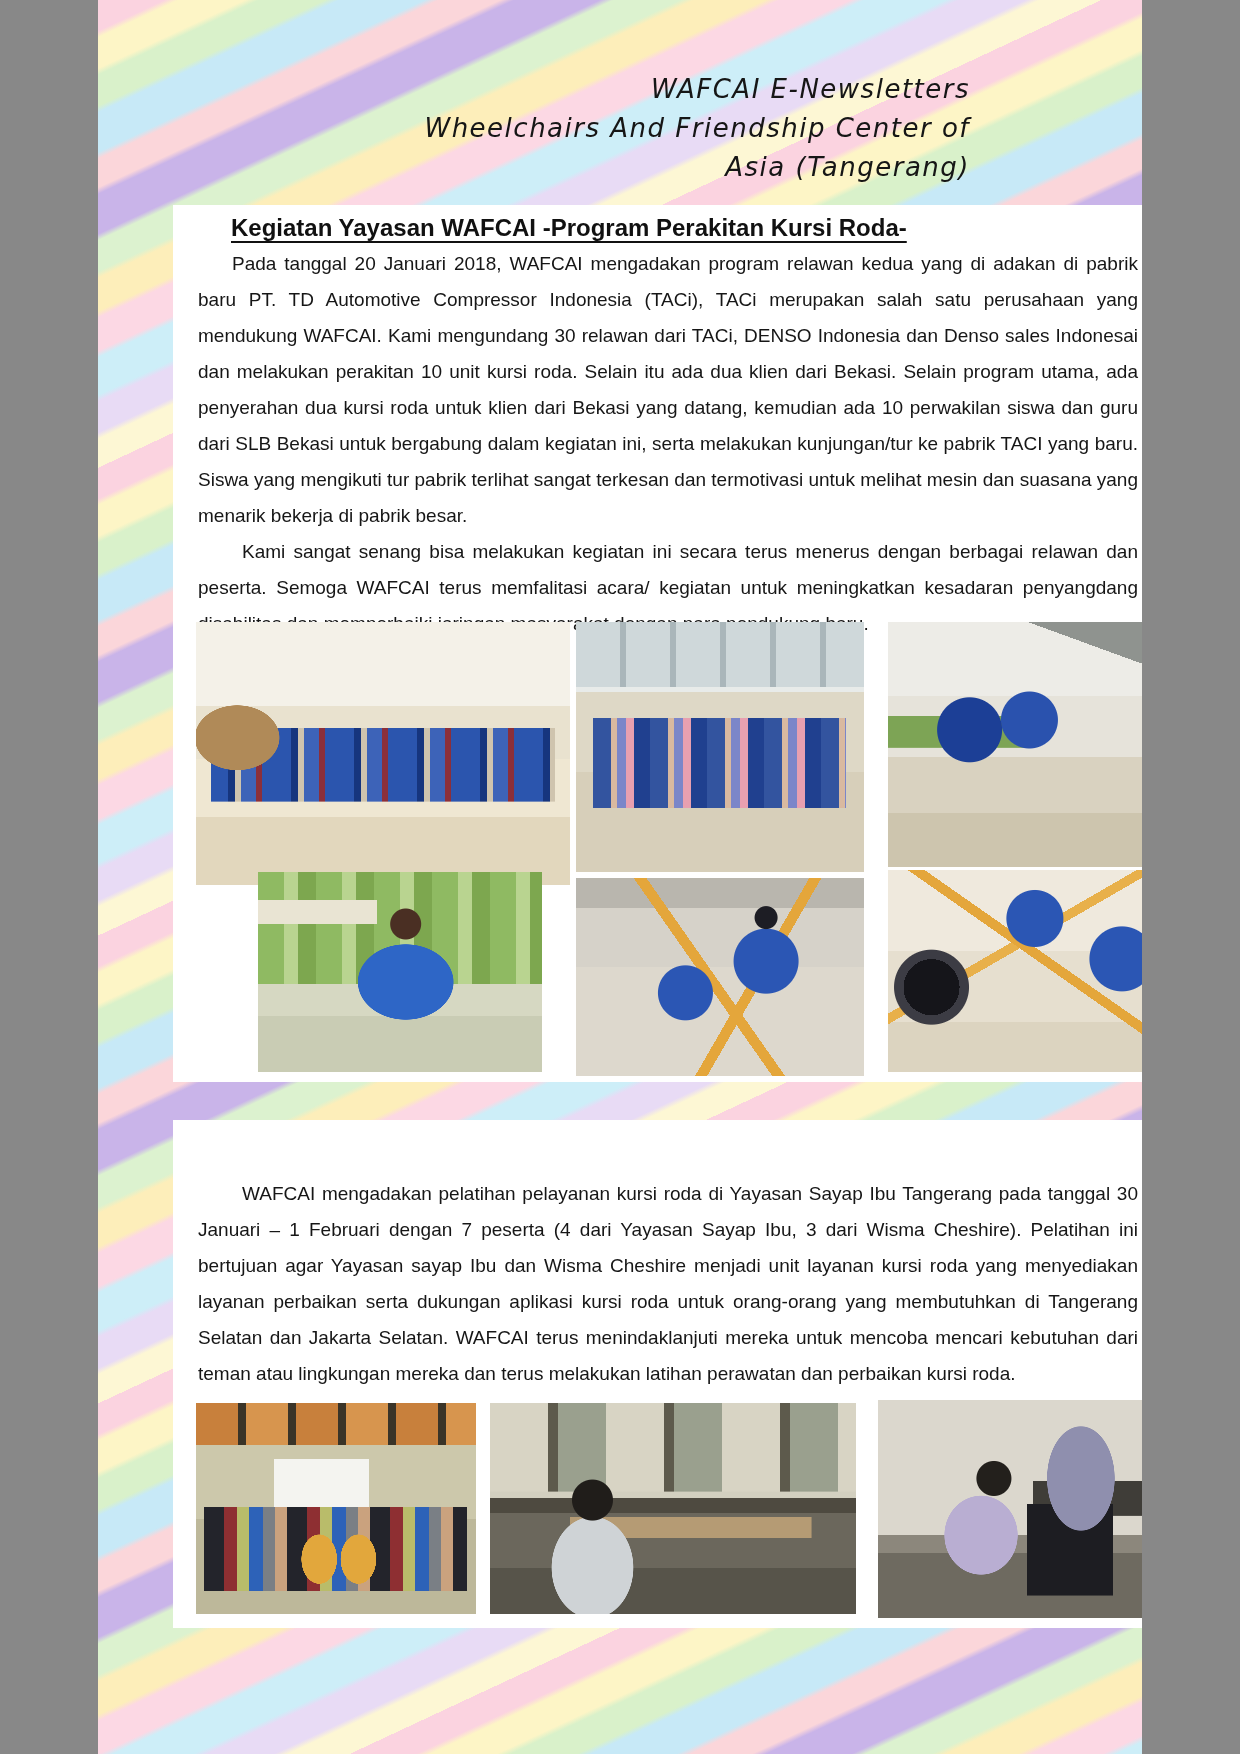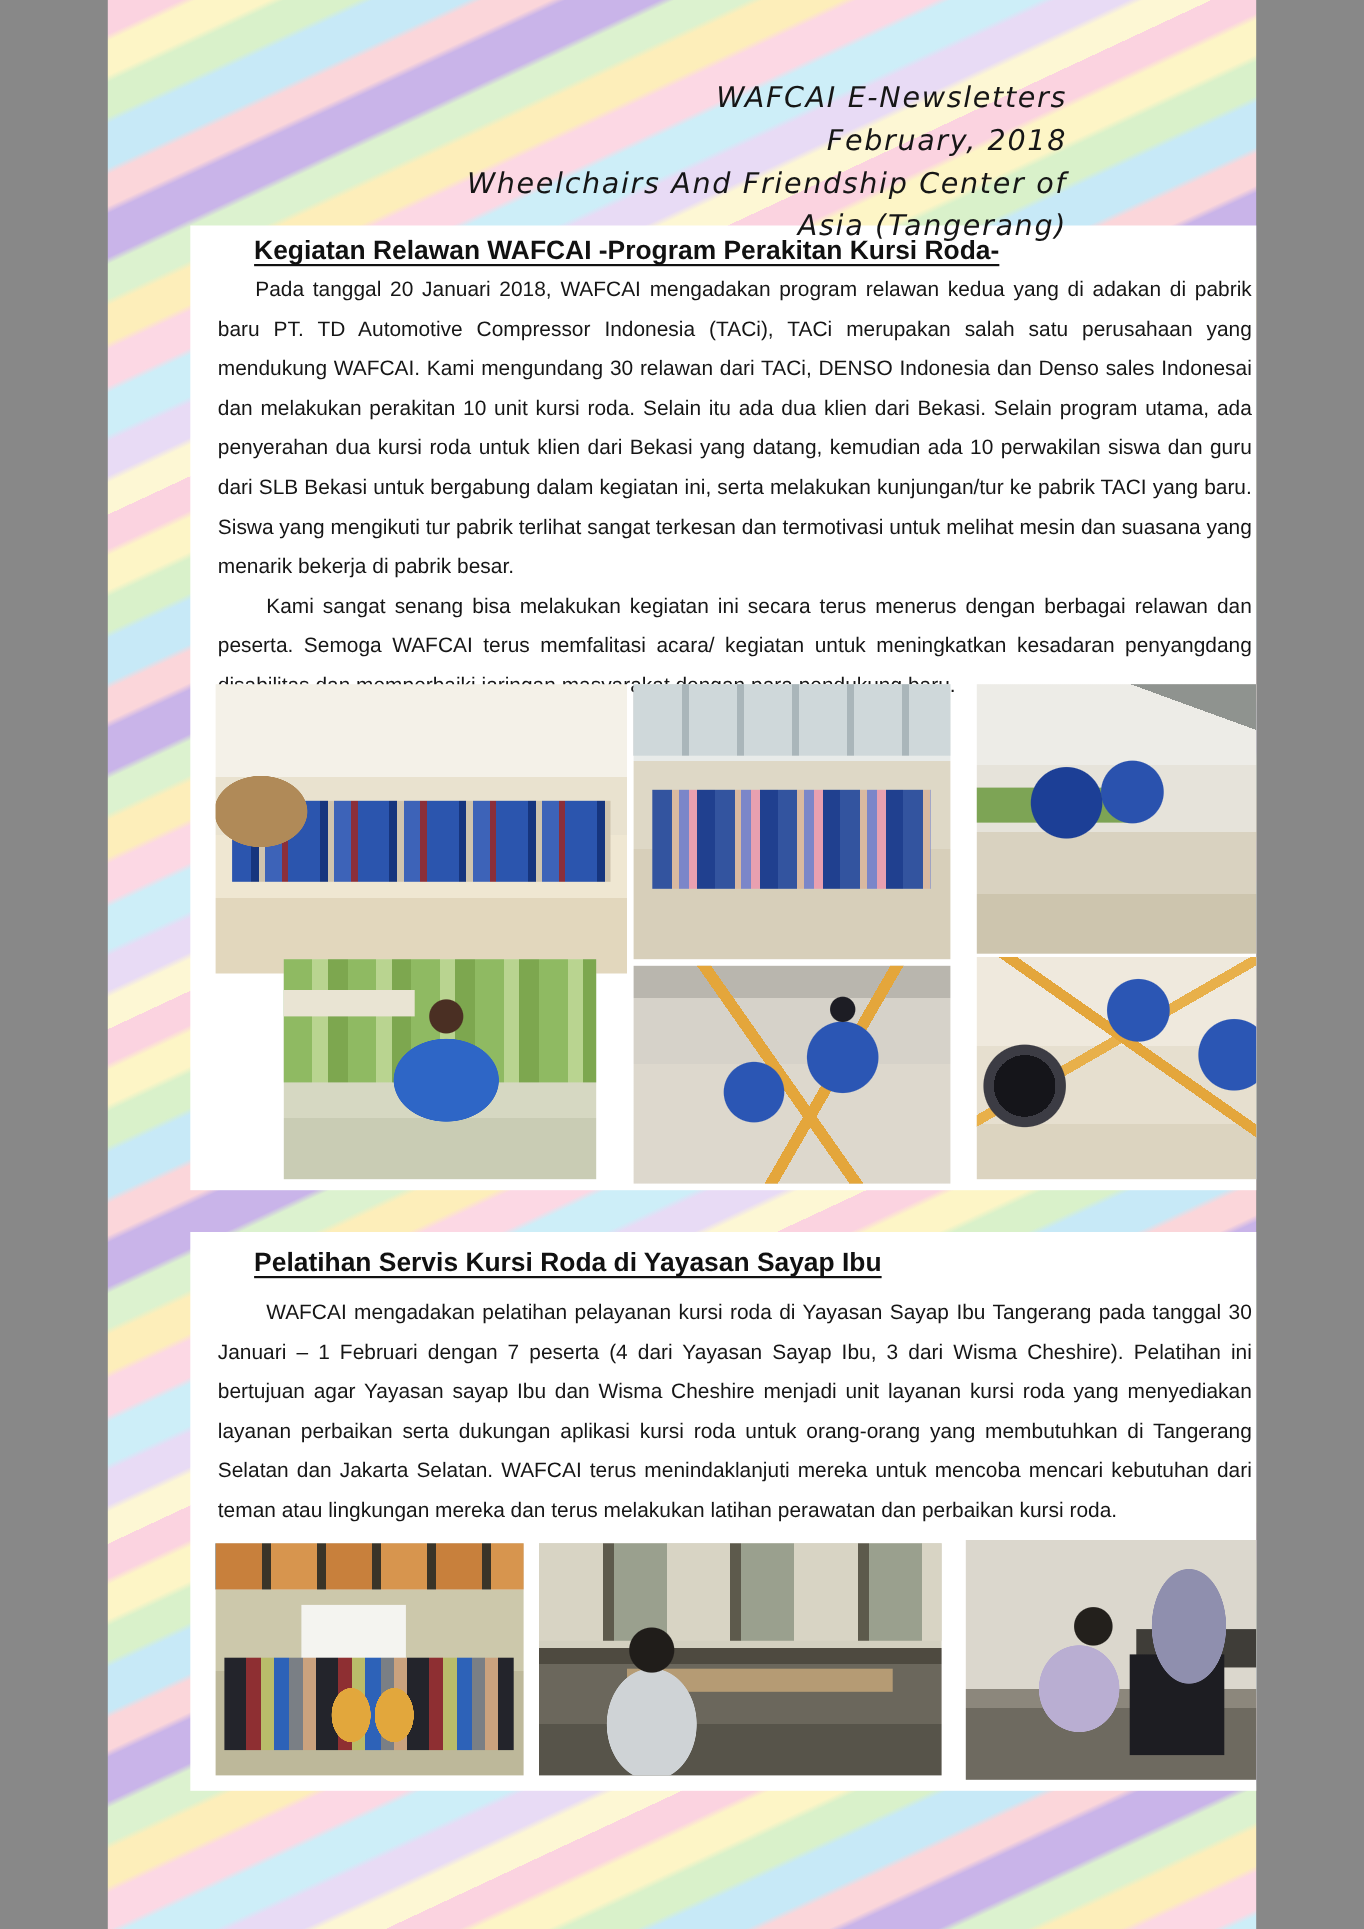--- a/index.html
+++ b/index.html
@@ -113,39 +113,37 @@
 </head>
 <body>
 
 <div class="page">
 
   <div class="panel one"></div>
   <div class="panel two"></div>
 
   <div class="masthead">
     <div>WAFCAI E-Newsletters</div>
-    <div>February, 2018</div>
     <div>Wheelchairs And Friendship Center of Asia (Tangerang)</div>
   </div>
 
-  <h2 class="s-head s1-head" style="margin:0;">Kegiatan Relawan WAFCAI -Program Perakitan Kursi Roda-</h2>
+  <h2 class="s-head s1-head" style="margin:0;">Kegiatan Yayasan WAFCAI -Program Perakitan Kursi Roda-</h2>
 
   <div class="s-body s1-body">
     <p class="ind34">Pada tanggal 20 Januari 2018, WAFCAI mengadakan program relawan kedua yang di adakan di pabrik baru PT. TD Automotive Compressor Indonesia (TACi), TACi merupakan salah satu perusahaan yang mendukung WAFCAI. Kami mengundang 30 relawan dari TACi, DENSO Indonesia dan Denso sales Indonesai dan melakukan perakitan 10 unit kursi roda. Selain itu ada dua klien dari Bekasi. Selain program utama, ada penyerahan dua kursi roda untuk klien dari Bekasi yang datang, kemudian ada 10 perwakilan siswa dan guru dari SLB Bekasi untuk bergabung dalam kegiatan ini, serta melakukan kunjungan/tur ke pabrik TACI yang baru. Siswa yang mengikuti tur pabrik terlihat sangat terkesan dan termotivasi untuk melihat mesin dan suasana yang menarik bekerja di pabrik besar.</p>
     <p class="ind44">Kami sangat senang bisa melakukan kegiatan ini secara terus menerus dengan berbagai relawan dan peserta. Semoga WAFCAI terus memfalitasi acara/ kegiatan untuk meningkatkan kesadaran penyangdang disabilitas dan memperbaiki jaringan masyarakat dengan para pendukung baru.</p>
   </div>
 
   <figure class="ph phA" style="margin:0" title="Group photo of volunteers in blue shirts inside the TACi factory hall"></figure>
   <figure class="ph phB" style="margin:0" title="Volunteers and clients with wheelchairs gathered in the assembly hall"></figure>
   <figure class="ph phC" style="margin:0" title="Volunteer handing over a certificate beside an assembled wheelchair"></figure>
   <figure class="ph phD" style="margin:0" title="Volunteer in blue shirt working on a wheelchair wheel outdoors among greenery"></figure>
   <figure class="ph phE" style="margin:0" title="Volunteers assembling a yellow wheelchair frame on the factory floor"></figure>
   <figure class="ph phF" style="margin:0" title="Two volunteers assembling a yellow wheelchair next to a loose wheel"></figure>
 
-  <h2 class="s-head s2-head" style="margin:0;">Pelatihan Servis Kursi Roda di Yayasan Sayap Ibu</h2>
 
   <div class="s-body s2-body">
     <p class="ind44">WAFCAI mengadakan pelatihan pelayanan kursi roda di Yayasan Sayap Ibu Tangerang pada tanggal 30 Januari – 1 Februari dengan 7 peserta (4 dari Yayasan Sayap Ibu, 3 dari Wisma Cheshire). Pelatihan ini bertujuan agar Yayasan sayap Ibu dan Wisma Cheshire menjadi unit layanan kursi roda yang menyediakan layanan perbaikan serta dukungan aplikasi kursi roda untuk orang-orang yang membutuhkan di Tangerang Selatan dan Jakarta Selatan. WAFCAI terus menindaklanjuti mereka untuk mencoba mencari kebutuhan dari teman atau lingkungan mereka dan terus melakukan latihan perawatan dan perbaikan kursi roda.</p>
   </div>
 
   <figure class="ph phG" style="margin:0" title="Group photo of training participants with two yellow wheelchairs in front of a screen"></figure>
   <figure class="ph phH" style="margin:0" title="Participants working at tables during the wheelchair service training"></figure>
   <figure class="ph phI" style="margin:0" title="Trainer assessing a seated participant during the wheelchair service training"></figure>
 
 </div>

